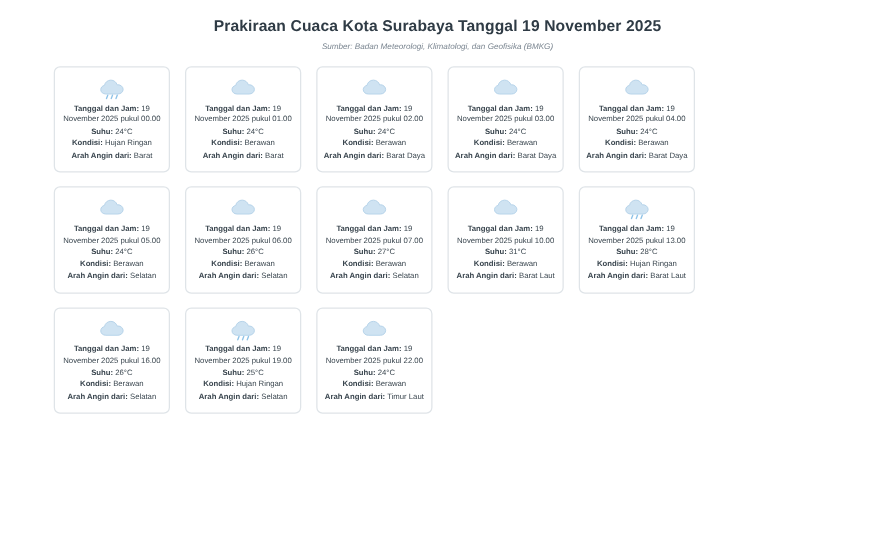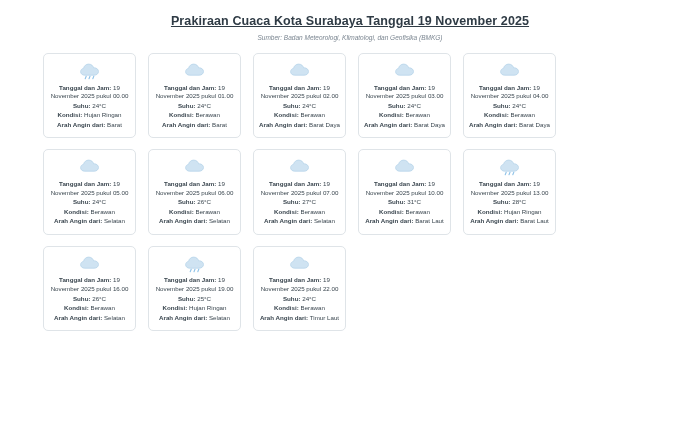--- a/index.html
+++ b/index.html
@@ -21,21 +21,20 @@
     box-sizing: border-box;
     padding: 10px 40px 0 40px;
   }
   .page-title {
     text-align: center;
     font-size: 12.5px;
     font-weight: bold;
     color: #2f3b45;
     margin: 4px 0 0 0;
     letter-spacing: 0.1px;
-    text-decoration: underline;
   }
   .page-source {
     text-align: center;
     font-size: 6.5px;
     font-style: italic;
     color: #7b8691;
     margin: 6px 0 0 0;
   }
   .grid {
     margin-top: 12px;

